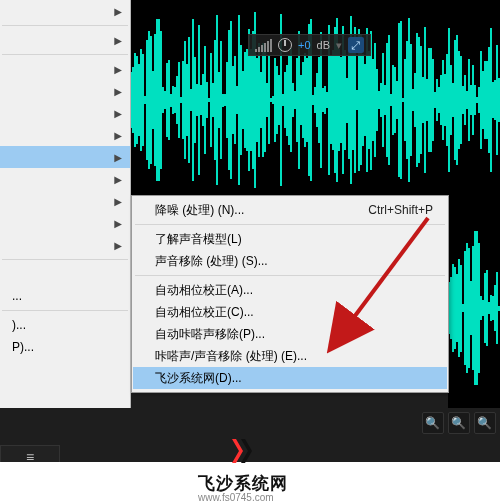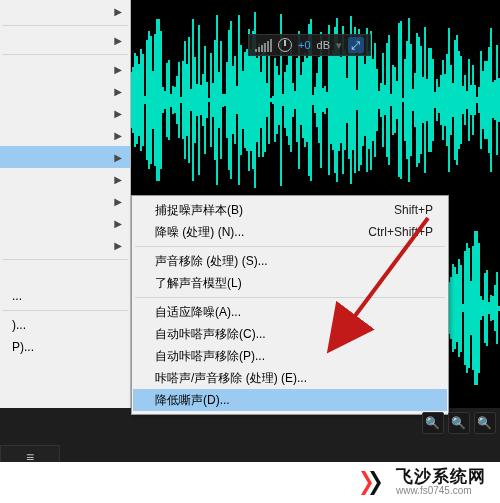--- a/index.html
+++ b/index.html
@@ -88,21 +88,21 @@
     border-radius: 2px;
   }
 
   
   .arrow-anno { position: absolute; left: 298px; top: 212px; pointer-events: none; }
 
   
   .footer {
     position: absolute; left: 0; right: 0; bottom: 0; height: 41px;
     background: #fff; display: flex; align-items: center; justify-content: flex-end;
-    padding-right: 14px; gap: 10px;
+    padding-right: 14px; gap: 10px; flex-direction: column;
   }
   .footer .flag svg { display: block; }
   .footer .txt { display: flex; flex-direction: column; line-height: 1.05; }
   .footer .cn { font-size: 17px; font-weight: 700; color: #111; letter-spacing: 1px; }
   .footer .url { font-size: 10px; color: #888; }
 </style>
 </head>
 <body>
 
 <div class="stage">
@@ -401,49 +401,45 @@
     <div class="row">
         <span>)...</span>
       </div>
     <div class="row">
         <span>P)...</span>
       </div>
   </div>
 
   <div class="submenu">
     <div class="row">
-      <span>捕捉噪声样本(B)</span>
-        <span class="sc">Shift+P</span>
-    </div>
-    <div class="row">
       <span>降噪 (处理) (N)...</span>
         <span class="sc">Ctrl+Shift+P</span>
     </div>
     <div class="sep"></div>
     <div class="row">
+        <span>了解声音模型(L)</span>
+      </div>
+    <div class="row">
         <span>声音移除 (处理) (S)...</span>
       </div>
-    <div class="row">
-        <span>了解声音模型(L)</span>
-      </div>
-    <div class="sep"></div>
-    <div class="row">
-        <span>自适应降噪(A)...</span>
-      </div>
-    <div class="row">
-        <span>自动咔嗒声移除(C)...</span>
+    <div class="sep"></div>
+    <div class="row">
+        <span>自动相位校正(A)...</span>
+      </div>
+    <div class="row">
+        <span>自动相位校正(C)...</span>
       </div>
     <div class="row">
         <span>自动咔嗒声移除(P)...</span>
       </div>
     <div class="row">
         <span>咔嗒声/声音移除 (处理) (E)...</span>
       </div>
     <div class="row sel">
-        <span>降低嘶声(D)...</span>
+        <span>飞沙系统网(D)...</span>
       </div>
   </div>
 
   <div class="equals">≡</div>
 
   <div class="zoom-icons">
     <div class="ic">🔍</div>
     <div class="ic">🔍</div>
     <div class="ic">🔍</div>
   </div>

